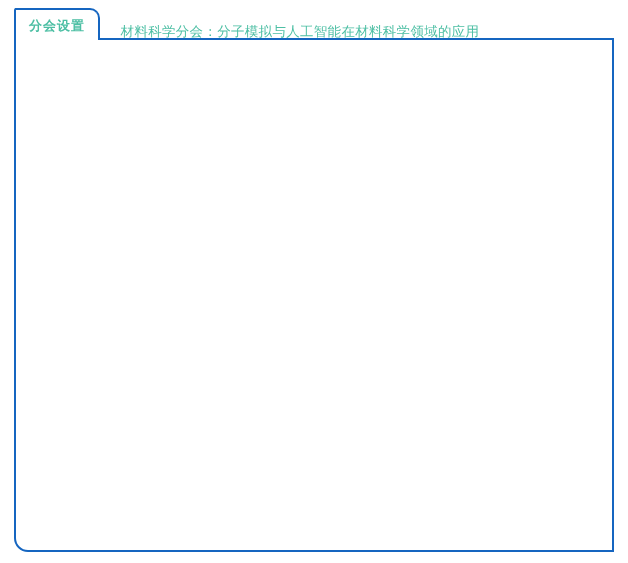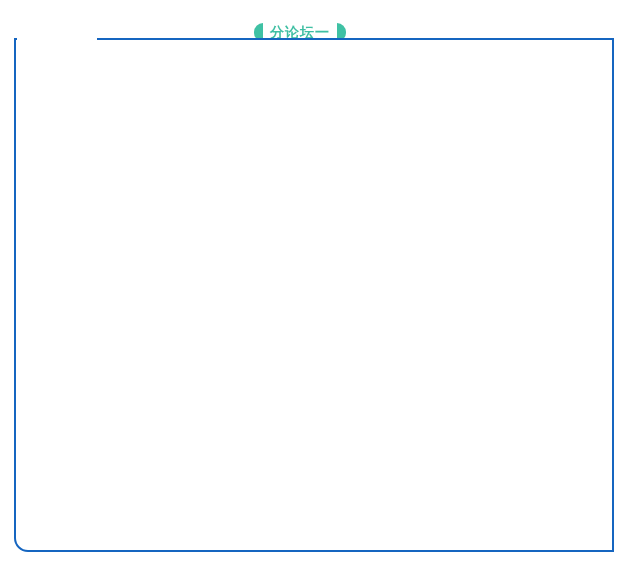--- a/index.html
+++ b/index.html
@@ -282,32 +282,30 @@
     color: #1f6cc0;
     letter-spacing: 0.5px;
     cursor: pointer;
   }
 </style>
 </head>
 <body>
 
 <div id="root">
 
+  <div class="tab">
+    <span class="tab-label">分会设置</span>
+  </div>
 
   <div class="panel"></div>
   <div class="tab-mask"></div>
 
   <div class="forums">
 
     <div class="forum-block">
-      <div class="forum-head">
-        <span class="brk brk-l"></span>
-        <span class="forum-title">分论坛一</span>
-        <span class="brk brk-r"></span>
-      </div>
       <div class="forum-desc">材料科学分会：分子模拟与人工智能在材料科学领域的应用</div>
     </div>
 
     <div class="forum-block">
       <div class="forum-head">
         <span class="brk brk-l"></span>
         <span class="forum-title">分论坛二</span>
         <span class="brk brk-r"></span>
       </div>
       <div class="forum-desc">生命科学分会：CADD与AIDD</div>

